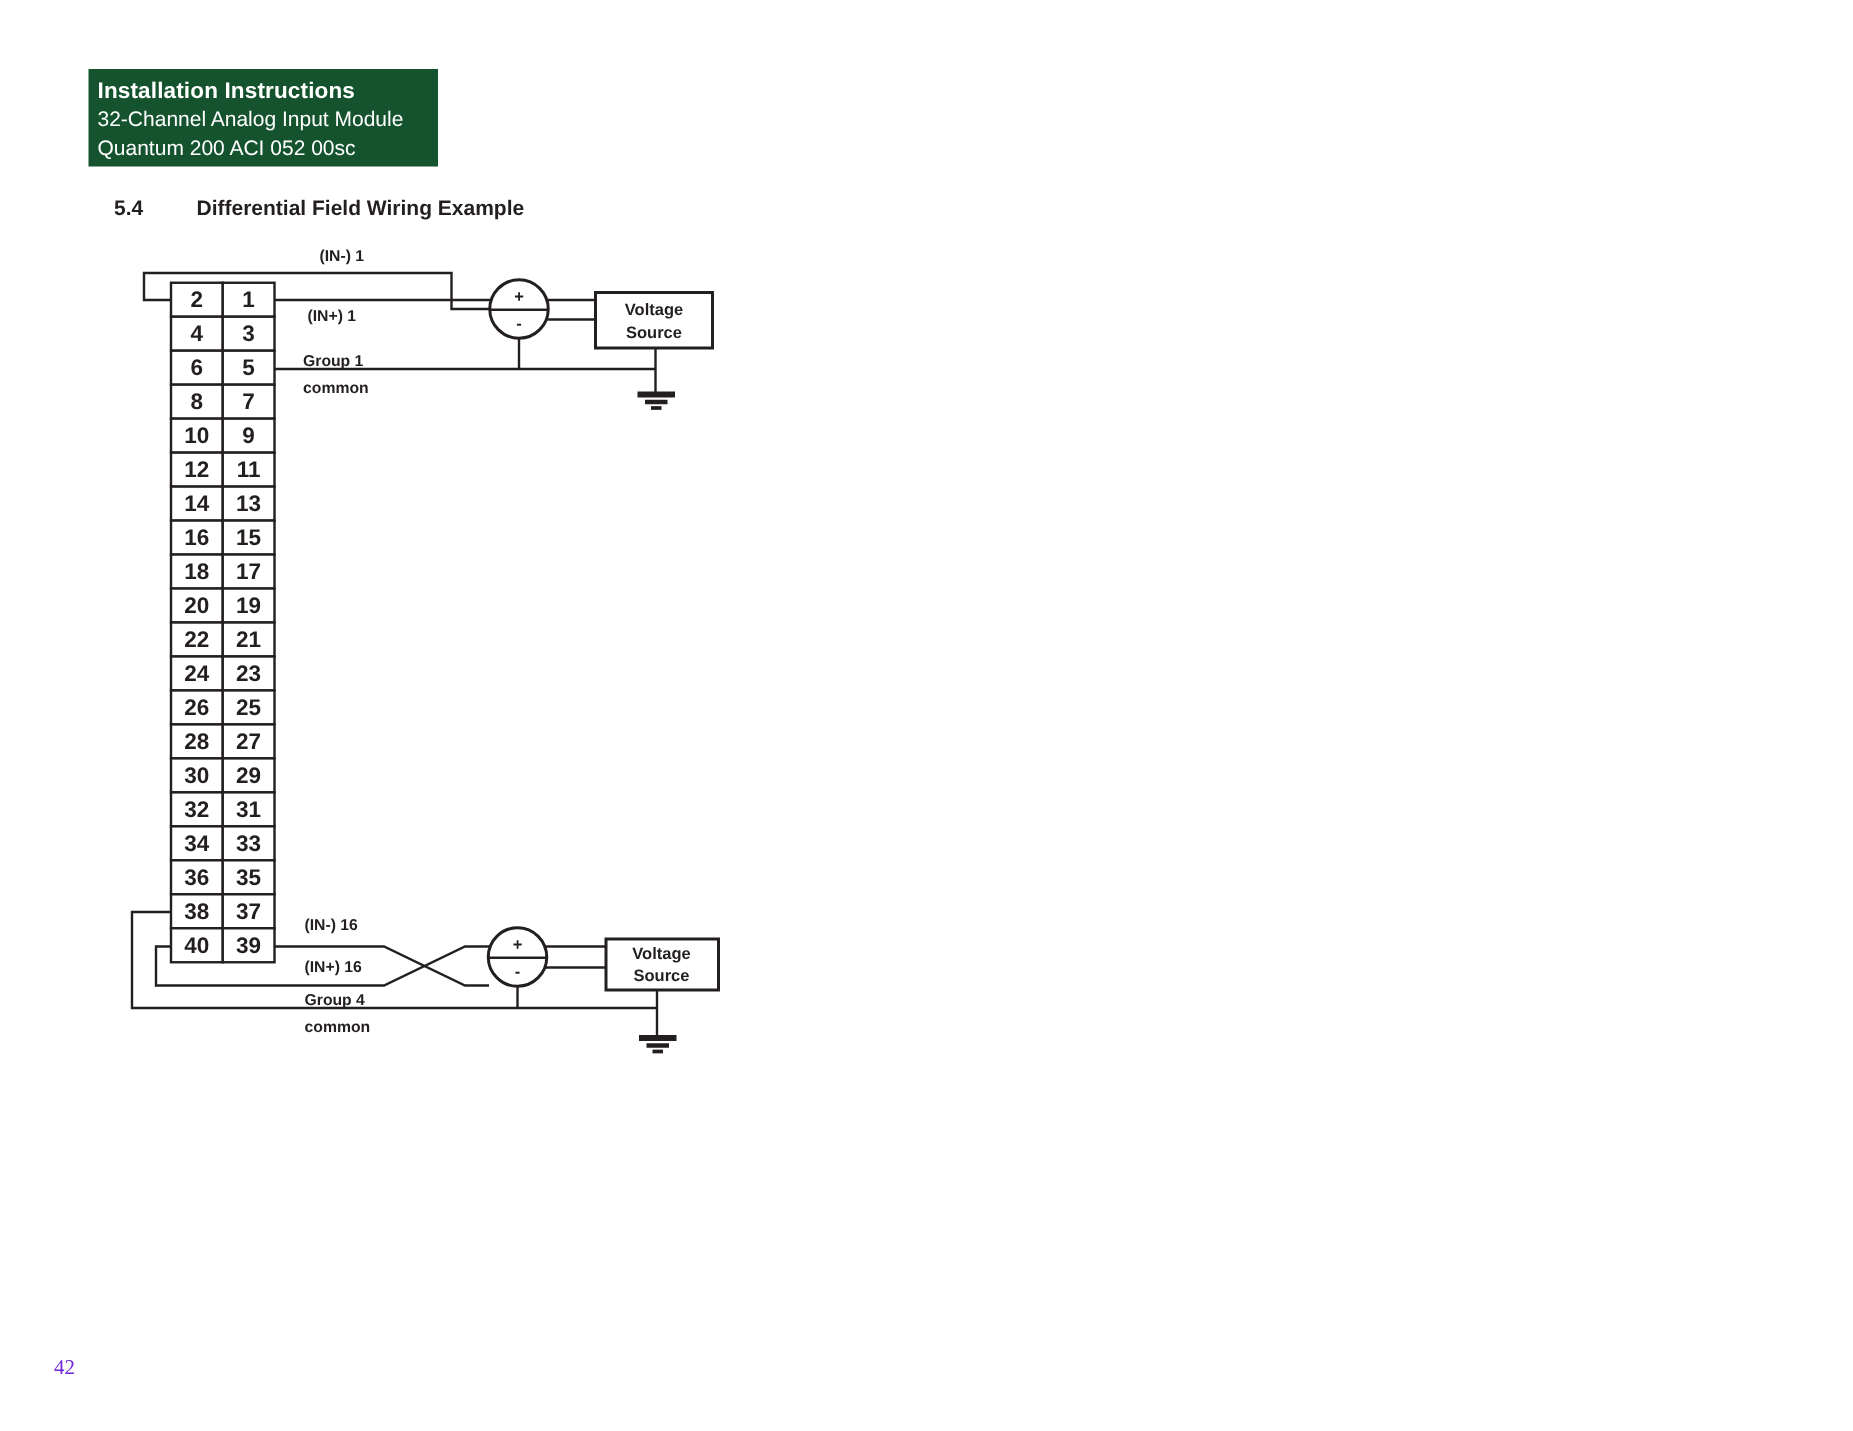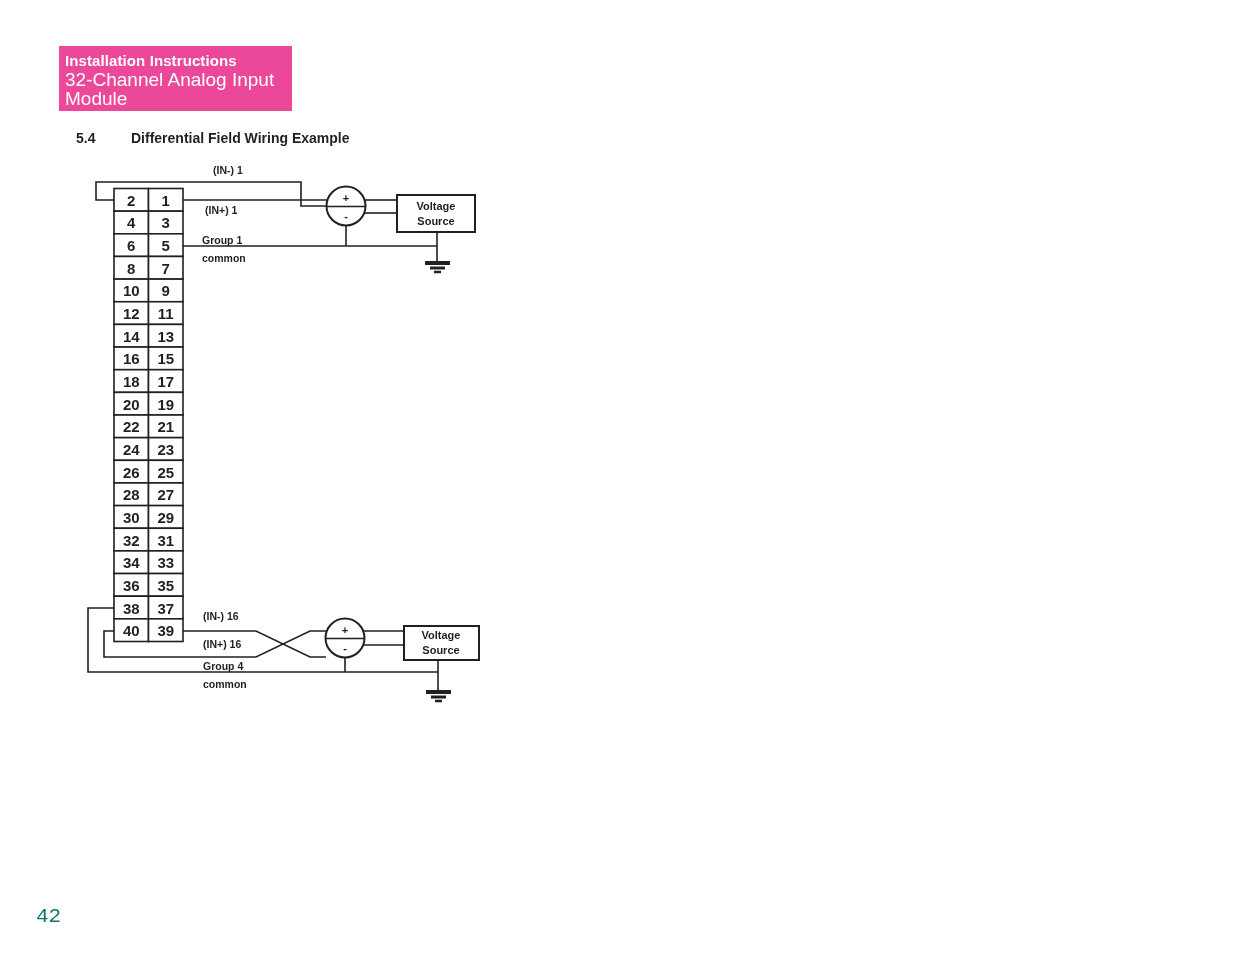--- a/index.html
+++ b/index.html
@@ -17,34 +17,34 @@
     overflow: hidden;
   }
 
   
   #doc-header {
     position: absolute;
     left: 59px;
     top: 46px;
     width: 233px;
     height: 65px;
-    background: #ec4899;
+    background: #14532d;
     color: #ffffff;
     box-sizing: border-box;
     padding: 5px 0 0 6px;
   }
   #doc-header .line1 {
     font-size: 15px;
     font-weight: bold;
     line-height: 19px;
     letter-spacing: 0.1px;
   }
   #doc-header .line2,
   #doc-header .line3 {
-    font-size: 19px;
+    font-size: 14px;
     font-weight: normal;
     line-height: 19px;
   }
 
   
   #section-heading {
     position: absolute;
     left: 35px;
     top: 130px;
     font-size: 14px;
@@ -108,32 +108,32 @@
   .gnd {
     stroke: #231f20;
     fill: none;
   }
 
   
   #page-number {
     position: absolute;
     left: 36px;
     top: 905px;
-    font-family: Liberation Mono, monospace;
-    font-size: 21px;
-    color: #0f766e;
+    font-family: Liberation Serif, serif;
+    font-size: 14px;
+    color: #6d28d9;
   }
 </style>
 </head>
 <body>
 
 <div id="doc-header">
   <div class="line1">Installation Instructions</div>
   <div class="line2">32-Channel Analog Input Module</div>
-  <div class="line3">Quantum 140 ACI 052 00sc</div>
+  <div class="line3">Quantum 200 ACI 052 00sc</div>
 </div>
 
 <div id="section-heading">
   <span class="num">5.4</span><span>Differential Field Wiring Example</span>
 </div>
 
 <svg id="wiring-diagram" viewBox="0 0 1235 954" xmlns="http://www.w3.org/2000/svg">
 
   <g>
 

